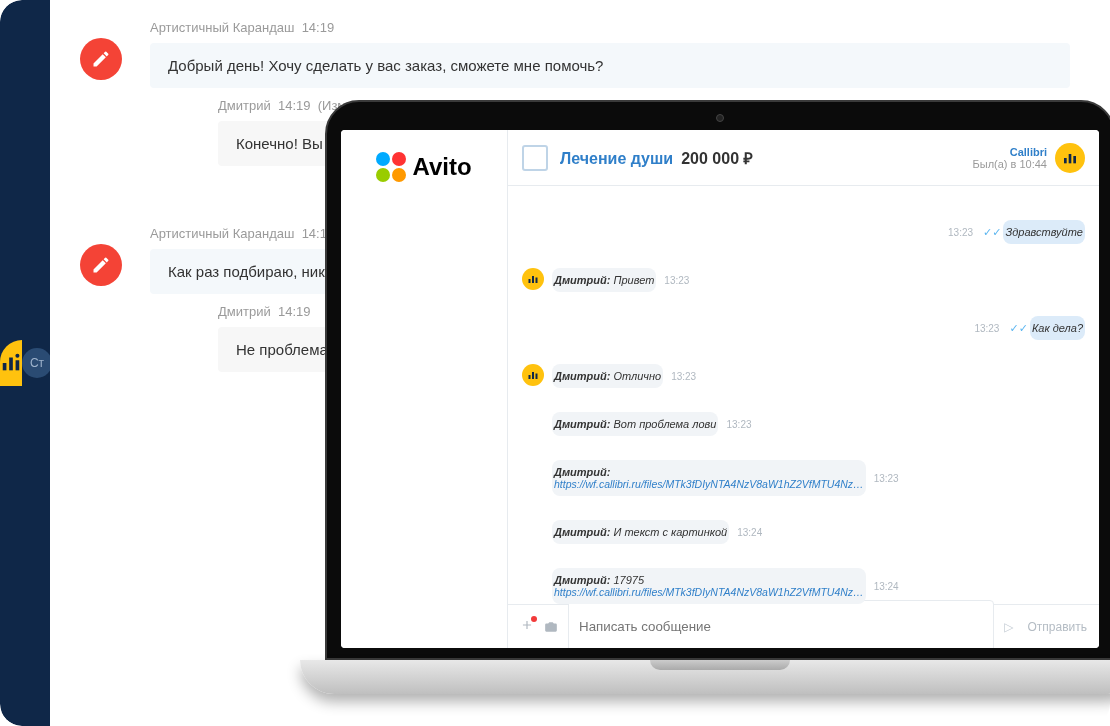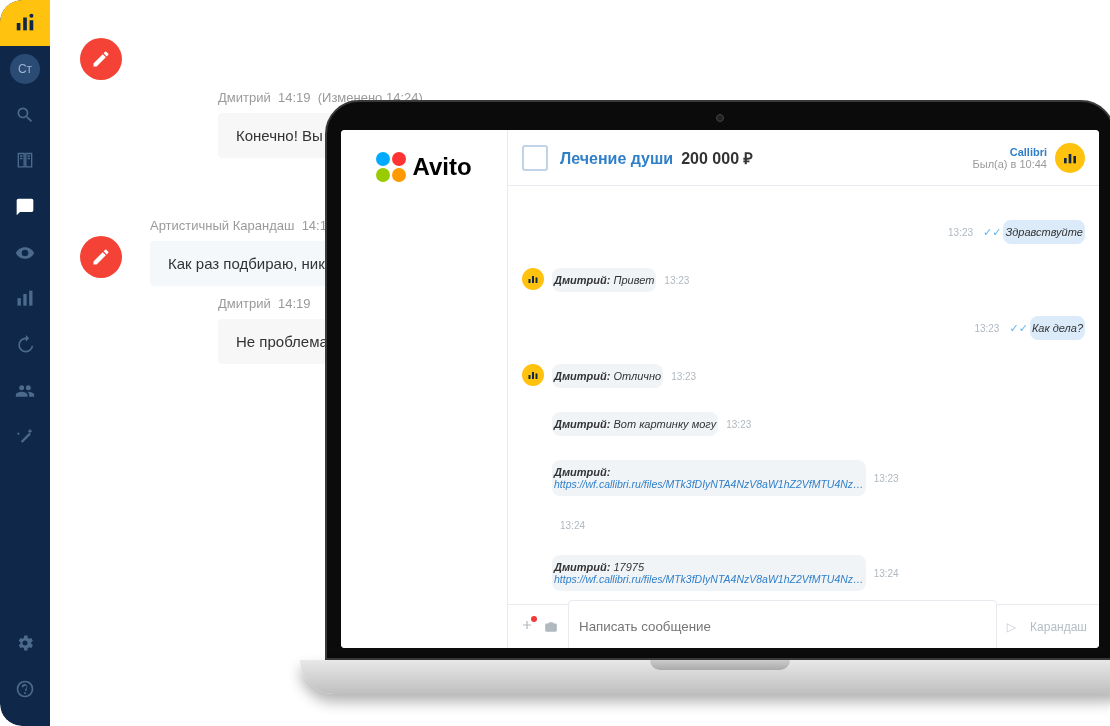--- a/index.html
+++ b/index.html
@@ -1,19 +1,19 @@
 <!DOCTYPE html>
 <html><head>
 <meta charset="utf-8">
 <style>
   *{box-sizing:border-box;margin:0;padding:0;font-family:Arial,Helvetica,sans-serif;}
   html,body{width:1110px;height:726px;overflow:hidden;background:#fff;}
   .app{display:flex;width:1110px;height:726px;position:relative;background:#fff;border-radius:22px;overflow:hidden;}
   
-  .sidebar{width:50px;background:#0F2748;display:flex;flex-direction:column;align-items:center;padding-top:0;border-top-left-radius:22px;border-bottom-left-radius:22px;}
+  .sidebar{width:50px;background:#0F2748;display:flex;flex-direction:row;align-items:center;padding-top:0;border-top-left-radius:22px;border-bottom-left-radius:22px;}
   .sidebar .logo{width:50px;height:46px;background:#FFC20E;display:flex;align-items:center;justify-content:center;border-top-left-radius:22px;}
   .sidebar .icon-slot{width:50px;height:46px;display:flex;align-items:center;justify-content:center;}
   .sidebar .icon-slot svg{width:20px;height:20px;fill:#4C6B8C;}
   .sidebar .icon-slot.active svg{fill:#fff;}
   .sidebar .avatar{width:30px;height:30px;border-radius:50%;background:#2A4B73;color:#9FB4CD;font-size:12px;display:flex;align-items:center;justify-content:center;}
   .sidebar .spacer{flex:1;}
   
   .main{flex:1;background:#fff;padding:20px 0 0 0;border-top-right-radius:22px;}
   .msg-row{display:flex;padding:0 30px 0 30px;margin-bottom:10px;}
   .msg-row .ava{width:42px;height:42px;border-radius:50%;background:#F44336;display:flex;align-items:center;justify-content:center;margin-right:28px;flex-shrink:0;margin-top:18px;}
@@ -145,20 +145,24 @@
     <div style="height:14px"></div>
   </div>
 
   <div class="main">
     <div class="msg-row">
       <div class="ava">
         <svg viewBox="0 0 24 24">
             <path d="M3 17.25V21h3.75L17.81 9.94l-3.75-3.75L3 17.25zM20.71 7.04a1 1 0 0 0 0-1.41l-2.34-2.34a1 1 0 0 0-1.41 0l-1.83 1.83 3.75 3.75 1.83-1.83z"></path>
           </svg>
       </div>
+      <div class="msg-col">
+        <div class="msg-meta"><span>Артистичный Карандаш</span>&nbsp;&nbsp;<span>14:19</span></div>
+        <div class="bubble">Добрый день! Хочу сделать у вас заказ, сможете мне помочь?</div>
+      </div>
     </div>
 
     <div class="reply-col">
       <div class="msg-meta" style="margin-left:68px;"><span>Дмитрий</span>&nbsp;&nbsp;<span>14:19</span>&nbsp;&nbsp;<span>(Изменено 14:24)</span></div>
       <div class="bubble" style="margin-left:68px;">Конечно! Вы уже подобрали товар или</div>
     </div>
 
     <div class="divider"><span>Диало</span></div>
 
     <div class="msg-row">
@@ -251,30 +255,31 @@
                     <rect x="3" y="12" width="4" height="8" fill="#0F2748"></rect>
                     <rect x="10" y="6" width="4" height="14" fill="#0F2748"></rect>
                     <rect x="17" y="9" width="4" height="11" fill="#0F2748"></rect>
                   </svg>
                 </div>
               <div class="abubble"><span class="sender">Дмитрий:</span> <span>Отлично</span></div>
               <span class="atime">13:23</span>
             </div>
             <div class="arow">
               <div style="width:30px"></div>
-              <div class="abubble"><span class="sender">Дмитрий:</span> <span>Вот картинку могу</span></div>
+              <div class="abubble"><span class="sender">Дмитрий:</span> <span>Вот проблема лови</span></div>
               <span class="atime">13:23</span>
             </div>
             <div class="arow">
               <div style="width:30px"></div>
               <div class="abubble"><span class="sender">Дмитрий:</span><br><a href="#">https://wf.callibri.ru/files/MTk3fDIyNTA4NzV8aW1hZ2VfMTU4Nz…</a></div>
               <span class="atime">13:23</span>
             </div>
             <div class="arow">
               <div style="width:30px"></div>
+              <div class="abubble"><span class="sender">Дмитрий:</span> <span>И текст с картинкой</span></div>
               <span class="atime">13:24</span>
             </div>
             <div class="arow">
               <div style="width:30px"></div>
               <div class="abubble"><span class="sender">Дмитрий:</span> <span>17975</span><br><a href="#">https://wf.callibri.ru/files/MTk3fDIyNTA4NzV8aW1hZ2VfMTU4Nz…</a></div>
               <span class="atime">13:24</span>
             </div>
 
             <div class="arow right">
               <span class="atime">13:24</span>
@@ -292,20 +297,20 @@
               <svg class="iconsm" viewBox="0 0 24 24">
                   <path d="M19 13h-6v6h-2v-6H5v-2h6V5h2v6h6z"></path>
                 </svg>
               <span class="dot"></span>
             </span>
             <svg class="iconsm" viewBox="0 0 24 24">
                 <path d="M12 15a3 3 0 1 0-3-3 3 3 0 0 0 3 3zm8-9h-3.2l-1.8-2H9L7.2 6H4a2 2 0 0 0-2 2v10a2 2 0 0 0 2 2h16a2 2 0 0 0 2-2V8a2 2 0 0 0-2-2z" fill="#B0B8C0"></path>
               </svg>
             <input class="field" placeholder="Написать сообщение" style="">
             <span style="margin-right:4px;color:#C4CCD4;">▷</span>
-            <span class="send">Карандаш</span>
+            <span class="send">Отправить</span>
           </div>
         </div>
       </div>
     </div>
     <div class="laptop-base"></div>
   </div>
 </div>
 
 </body></html>

